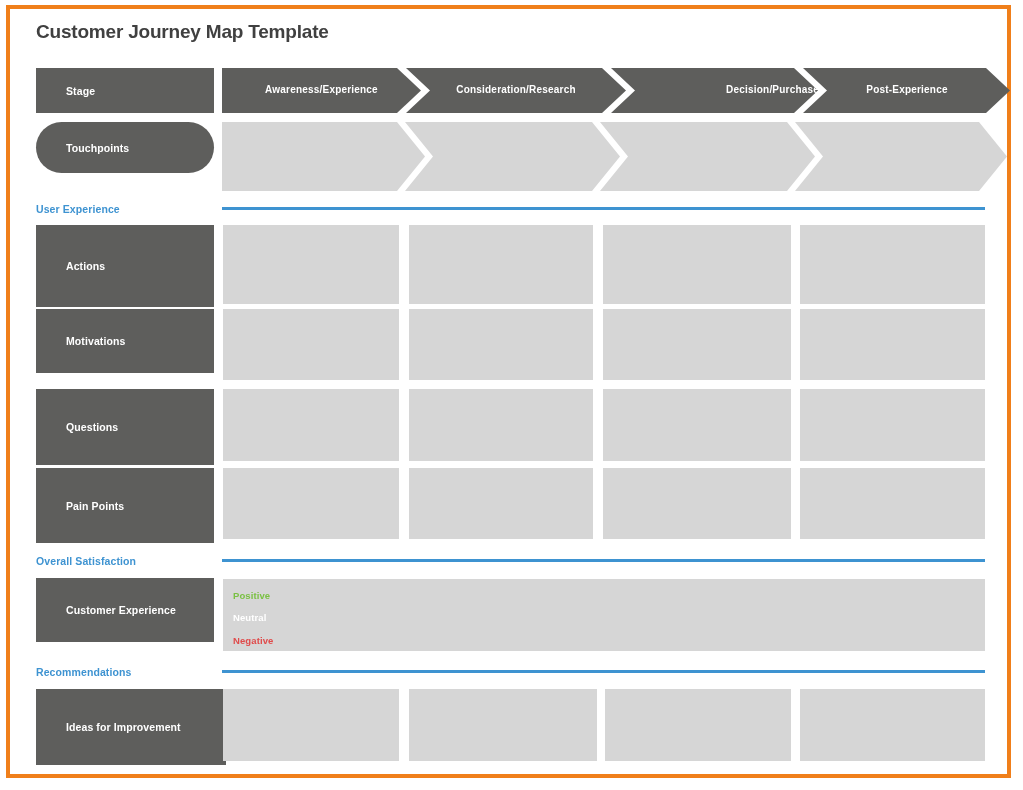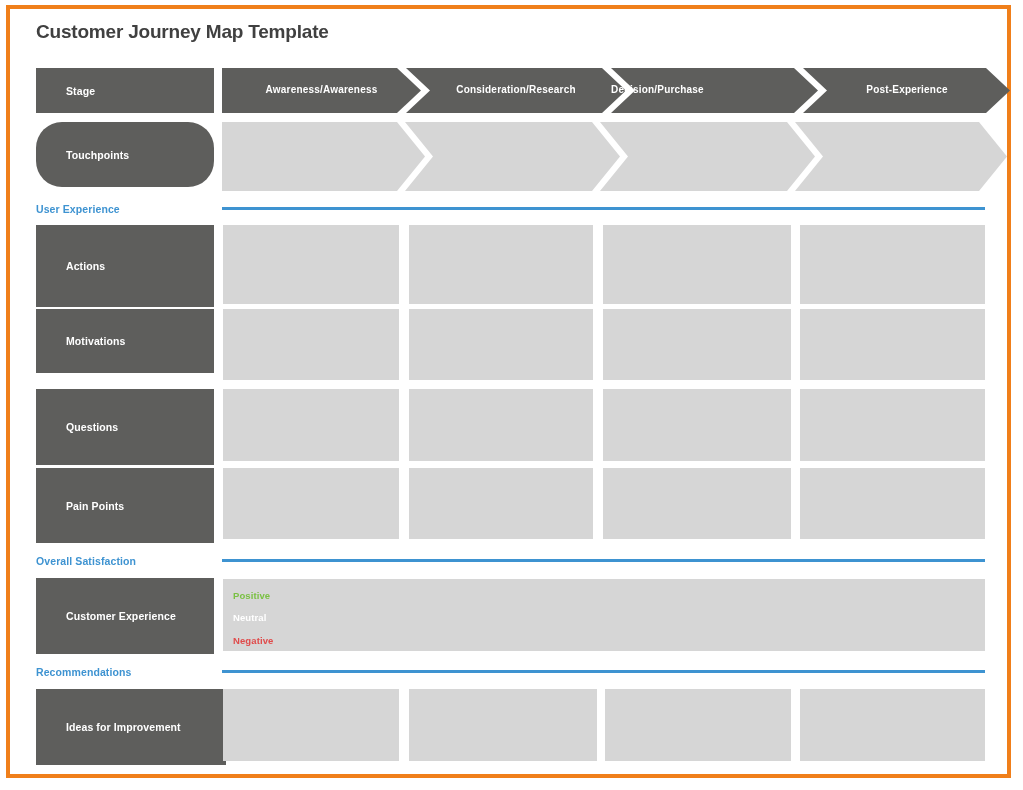--- a/index.html
+++ b/index.html
@@ -113,26 +113,26 @@
 
     <div class="rowlabel" style="top:59px;height:45px;width:178px;">Stage</div>
 
     <svg class="arrowrow" style="top:59px;" width="788" height="45" viewBox="0 0 788 45">
       <path d="M0,0 L175,0 L199,22.5 L175,45 L0,45 Z" fill="#5E5E5C"></path>
       <path d="M184,0 L380,0 L404,22.5 L380,45 L184,45 L208,22.5 Z" fill="#5E5E5C"></path>
       <path d="M389,0 L572,0 L596,22.5 L572,45 L389,45 L413,22.5 Z" fill="#5E5E5C"></path>
       <path d="M581,0 L764,0 L788,22.5 L764,45 L581,45 L605,22.5 Z" fill="#5E5E5C"></path>
     </svg>
 
-    <div class="stage-text" style="left:212px;top:75px;width:199px;text-align:center;">Awareness/Awareness</div>
+    <div class="stage-text" style="left:212px;top:75px;width:199px;text-align:center;">Awareness/Experience</div>
     <div class="stage-text" style="left:396px;top:75px;width:220px;text-align:center;">Consideration/Research</div>
-    <div class="stage-text" style="left:601px;top:75px;width:208px;text-align:left;">Decision/Purchase</div>
+    <div class="stage-text" style="left:601px;top:75px;width:208px;text-align:right;">Decision/Purchase</div>
     <div class="stage-text" style="left:793px;top:75px;width:208px;text-align:center;">Post-Experience</div>
 
-    <div class="rowlabel" style="top:113px;height:65px;width:178px;border-radius:26px;">Touchpoints</div>
+    <div class="rowlabel" style="top:113px;height:51px;width:178px;border-radius:26px;">Touchpoints</div>
 
     <svg class="arrowrow" style="top:113px;" width="785" height="69" viewBox="0 0 785 69">
       <path d="M0,0 L175,0 L203,34.5 L175,69 L0,69 Z" fill="#D6D6D6"></path>
       <path d="M183,0 L370,0 L398,34.5 L370,69 L183,69 L211,34.5 Z" fill="#D6D6D6"></path>
       <path d="M378,0 L565,0 L593,34.5 L565,69 L378,69 L406,34.5 Z" fill="#D6D6D6"></path>
       <path d="M573,0 L757,0 L785,34.5 L757,69 L573,69 L601,34.5 Z" fill="#D6D6D6"></path>
     </svg>
 
     <div class="sect-label" style="top:194px;">User Experience</div>
     <div class="sect-rule" style="top:198px;"></div>
@@ -157,21 +157,21 @@
 
     <div class="rowlabel" style="top:459px;height:75px;width:178px;">Pain Points</div>
     <div class="cell" style="left:213px;top:459px;width:176px;height:71px;"></div>
     <div class="cell" style="left:399px;top:459px;width:184px;height:71px;"></div>
     <div class="cell" style="left:593px;top:459px;width:188px;height:71px;"></div>
     <div class="cell" style="left:790px;top:459px;width:185px;height:71px;"></div>
 
     <div class="sect-label" style="top:546px;">Overall Satisfaction</div>
     <div class="sect-rule" style="top:550px;"></div>
 
-    <div class="rowlabel" style="top:569px;height:76px;width:178px;">Customer Experience</div>
+    <div class="rowlabel" style="top:569px;height:64px;width:178px;">Customer Experience</div>
     <div class="band" style="left:213px;top:570px;width:762px;height:72px;"></div>
 
     <div class="satlabel" style="left:223px;top:581px;color:#7AC143;">Positive</div>
     <div class="satlabel" style="left:223px;top:603px;color:#FFFFFF;">Neutral</div>
     <div class="satlabel" style="left:223px;top:626px;color:#E04B4B;">Negative</div>
 
     <div class="sect-label" style="top:657px;">Recommendations</div>
     <div class="sect-rule" style="top:661px;"></div>
 
     <div class="rowlabel" style="top:680px;height:76px;width:190px;">Ideas for Improvement</div>

